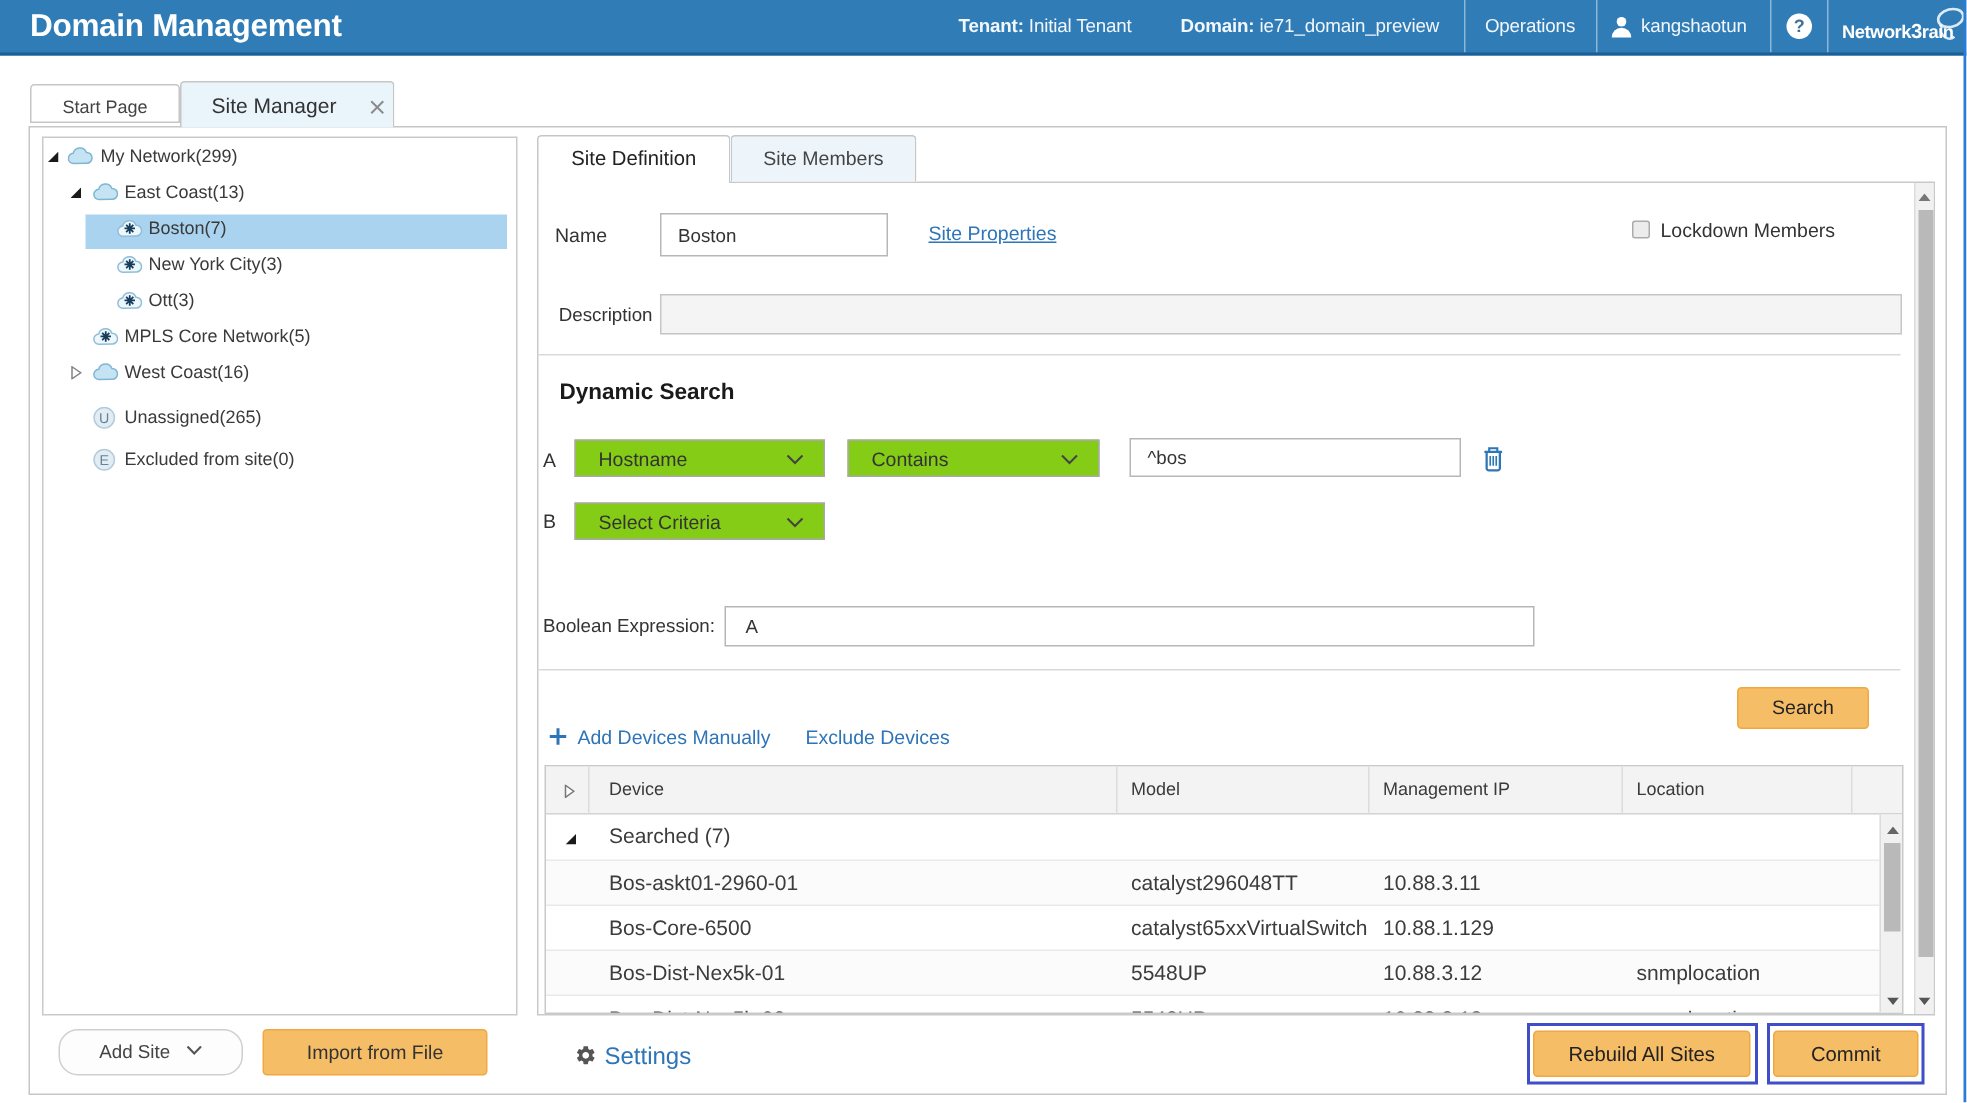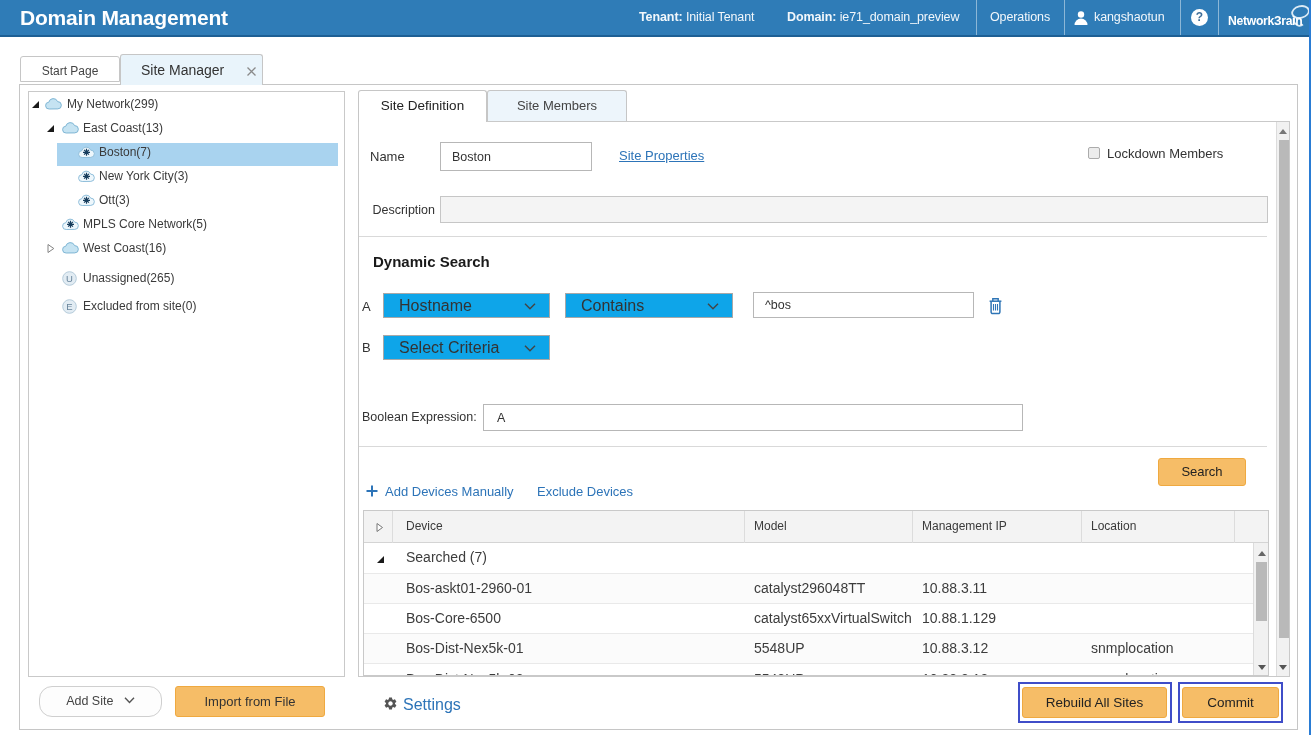--- a/index.html
+++ b/index.html
@@ -25,27 +25,27 @@
 .trow .lbl { position:absolute; top:0; line-height:24px; font-size:12px; color:#3a3a3a; white-space:nowrap; }
 .ticon { position:absolute; }
 #bostonHL { position:absolute; left:57px; top:143px; width:281px; height:23px; background:#a9d3ef; }
 
 #addSite { position:absolute; left:39px; top:686px; width:123px; height:31px; background:#fdfdfd; border:1px solid #cfcfcf; border-radius:13px; font-size:12.5px; color:#444; text-align:center; line-height:29px; }
 #importBtn { position:absolute; left:175px; top:686px; width:150px; height:31px; background:#f6bd67; border:1px solid #efa940; border-radius:3px; font-size:13px; color:#333; text-align:center; line-height:29px; }
 #settings { position:absolute; left:383px; top:695px; height:17px; }
 #settings span { position:absolute; left:20px; top:1px; font-size:16px; color:#2d74b8; white-space:nowrap; }
 
 #tabSD { position:absolute; left:358px; top:90px; width:129px; height:32px; background:#fff; border:1px solid #c6c6c6; border-bottom:none; border-radius:3px 3px 0 0; z-index:3; font-size:13.5px; color:#222; text-align:center; line-height:30px; }
-#tabSMem { position:absolute; left:487px; top:90px; width:140px; height:31px; background:#edf5fb; border:1px solid #c6c6c6; border-bottom:none; border-radius:3px 3px 0 0; font-size:13px; color:#444; text-align:center; line-height:29px; }
+#tabSMem { position:absolute; left:487px; top:90px; width:124px; height:31px; background:#edf5fb; border:1px solid #c6c6c6; border-bottom:none; border-radius:3px 3px 0 0; font-size:13px; color:#444; text-align:center; line-height:29px; }
 
 #panel { position:absolute; left:358px; top:121px; width:932px; height:556px; border:1px solid #c9c9c9; background:#fff; }
 .flabel { position:absolute; font-size:13px; color:#333; white-space:nowrap; }
 .inp { position:absolute; border:1px solid #b7b7b7; background:#fff; font-size:12.5px; color:#333; }
 .inp span { position:absolute; left:11px; top:50%; transform:translateY(-50%); }
-.sel { position:absolute; border:1px solid #a8a8a8; background:#0ea5e9; font-size:16px; color:#333; }
+.sel { position:absolute; border:1px solid #a8a8a8; background:#84cc16; font-size:13px; color:#333; }
 .sel .st { position:absolute; left:15px; top:50%; transform:translateY(-50%); white-space:nowrap; }
 .sel svg { position:absolute; right:13px; top:50%; margin-top:-3px; }
 .link { color:#2d74b8; text-decoration:underline; font-size:13px; white-space:nowrap; }
 .sep { position:absolute; left:1px; width:908px; height:1px; background:#d9d9d9; }
 .obtn { position:absolute; background:#f6bd67; border:1px solid #efa940; border-radius:3px; color:#222; text-align:center; }
 .focusbox { position:absolute; border:2px solid #3f4dc8; background:transparent; }
 
 #tbl { position:absolute; left:363px; top:510px; width:906px; height:166px; border:1px solid #c9c9c9; background:#fff; overflow:hidden; }
 #thead { position:absolute; left:0; top:0; width:904px; height:32px; background:#f3f3f3; border-bottom:1px solid #d4d4d4; }
 .hcell { position:absolute; top:0; line-height:31px; font-size:12px; color:#3a3a3a; white-space:nowrap; }

